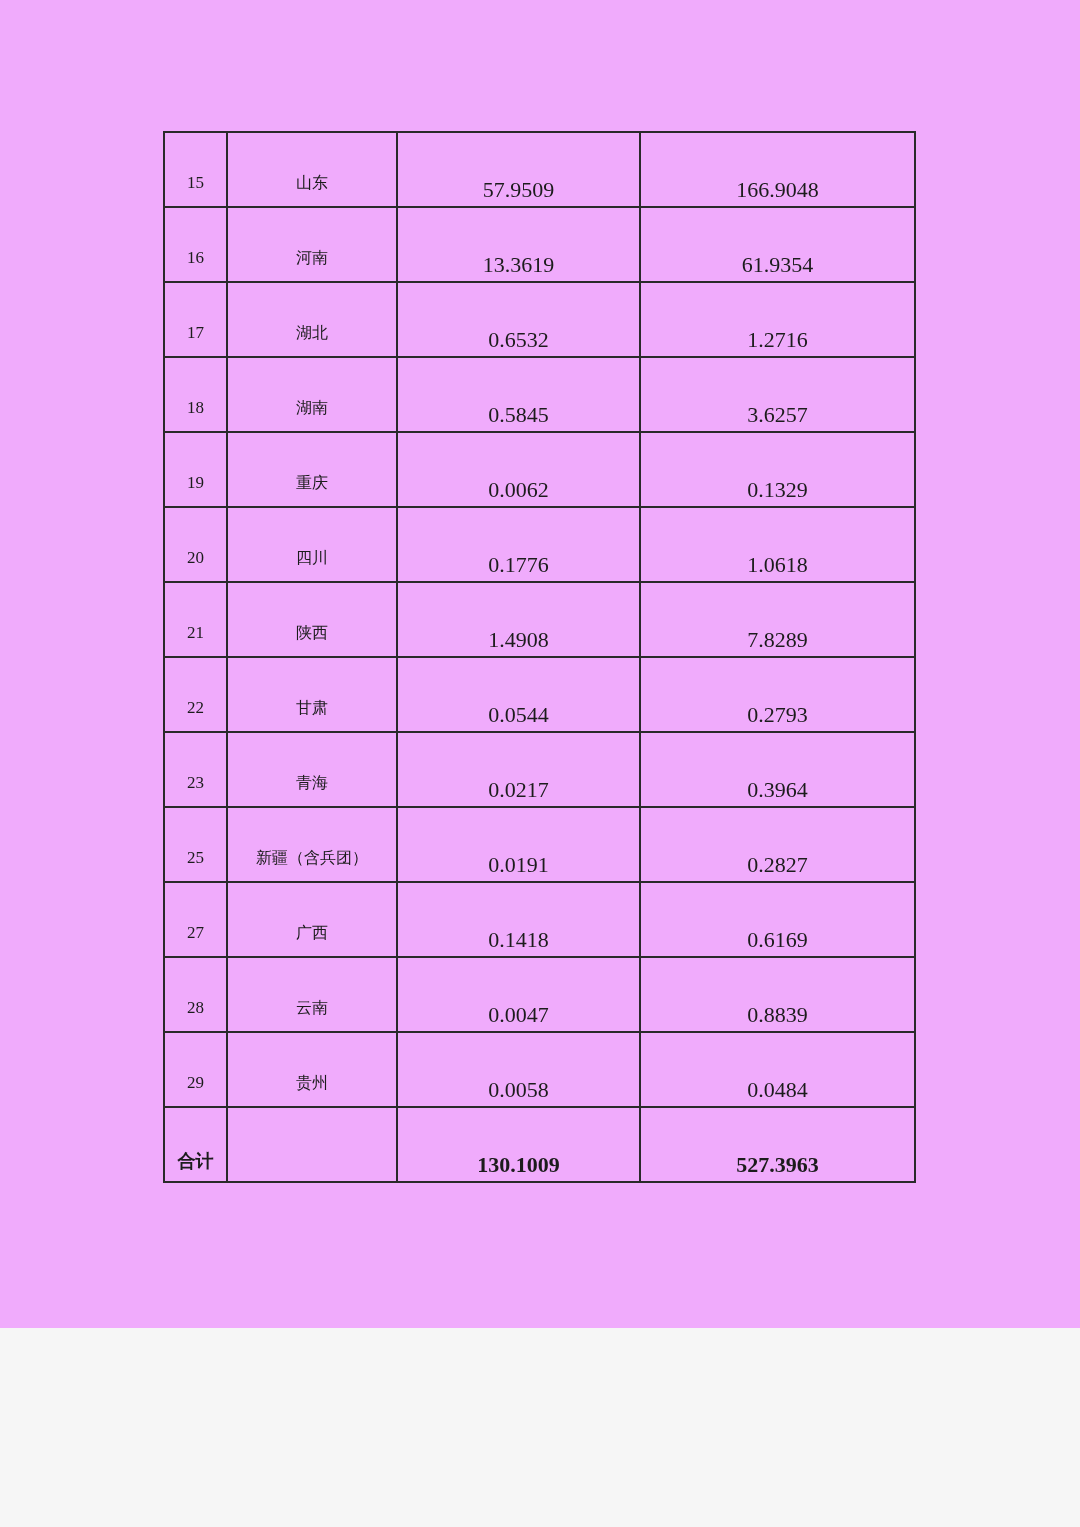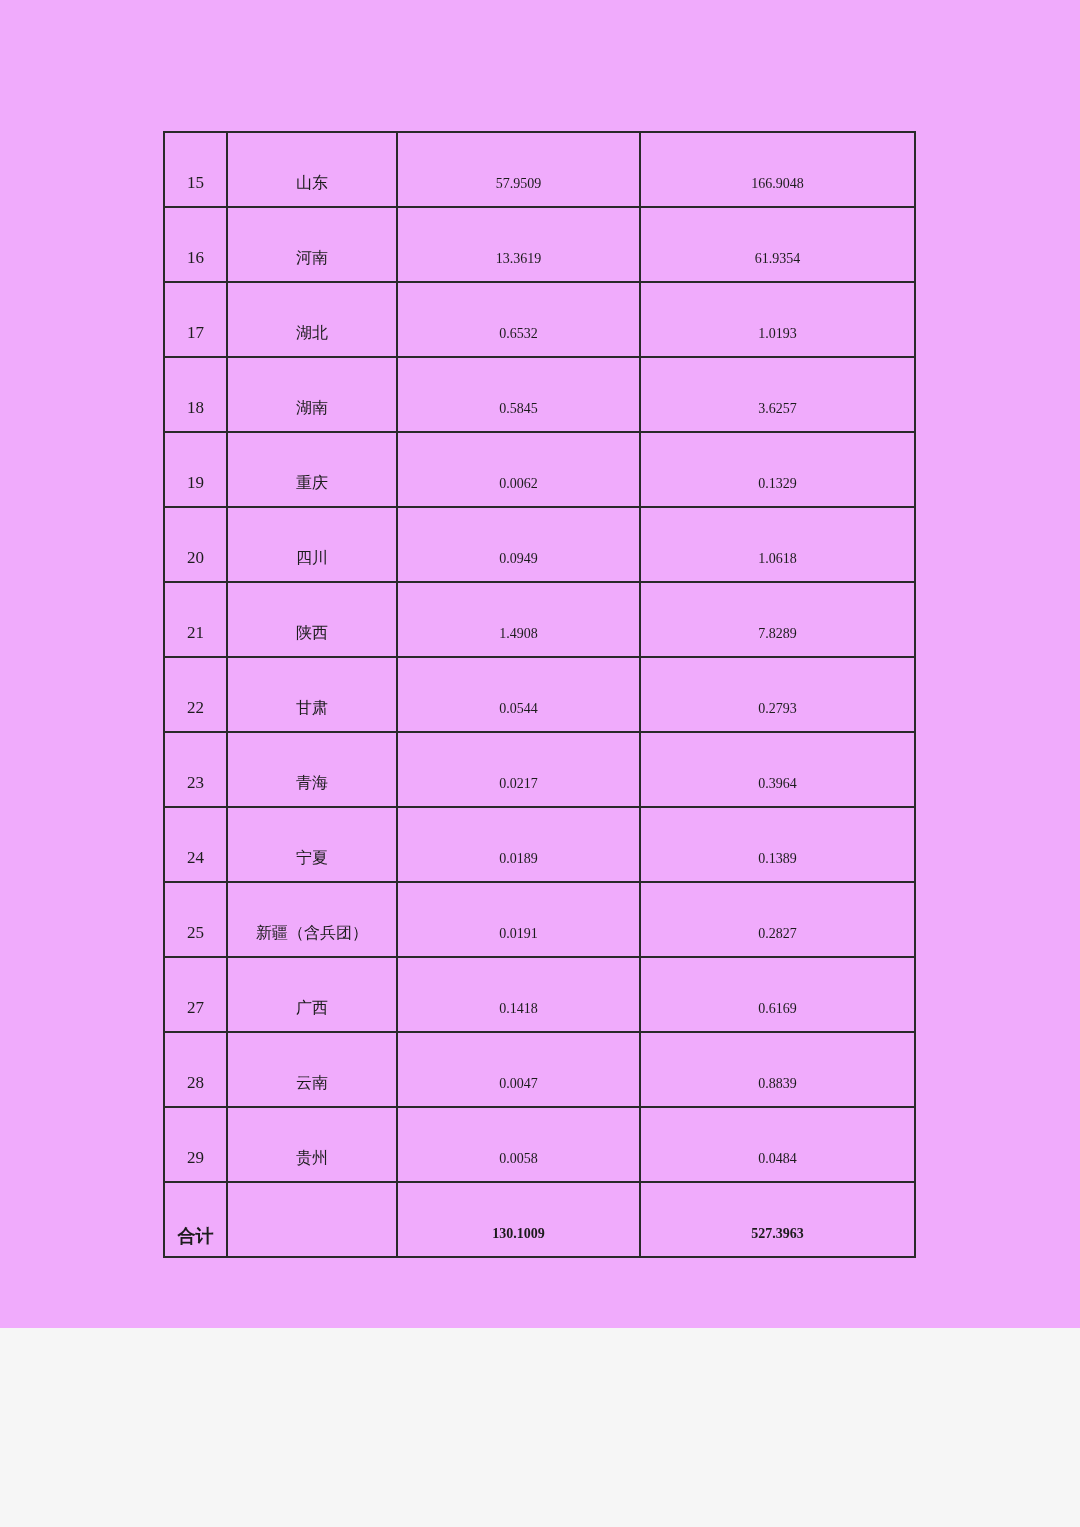--- a/index.html
+++ b/index.html
@@ -45,22 +45,22 @@
   td.c-no {
     font-size: 17px;
     padding-bottom: 13px;
   }
   td.c-prov {
     font-size: 16px;
     padding-bottom: 13px;
     margin-top: 48px;
   }
   td.c-val1, td.c-val2 {
-    font-size: 14px;
-    padding-bottom: 12px;
+    font-size: 22px;
+    padding-bottom: 6px;
   }
   tr.total-row td {
     font-weight: bold;
   }
   tr.total-row td.c-no {
     font-size: 18px;
     padding-bottom: 10px;
     margin-left: 9px;
   }
 </style>
@@ -85,63 +85,57 @@
       <tr>
         <td class="c-no">16</td>
         <td class="c-prov">河南</td>
         <td class="c-val1">13.3619</td>
         <td class="c-val2">61.9354</td>
       </tr>
       <tr>
         <td class="c-no">17</td>
         <td class="c-prov">湖北</td>
         <td class="c-val1">0.6532</td>
-        <td class="c-val2">1.0193</td>
+        <td class="c-val2">1.2716</td>
       </tr>
       <tr>
         <td class="c-no">18</td>
         <td class="c-prov">湖南</td>
         <td class="c-val1">0.5845</td>
         <td class="c-val2">3.6257</td>
       </tr>
       <tr>
         <td class="c-no">19</td>
         <td class="c-prov">重庆</td>
         <td class="c-val1">0.0062</td>
         <td class="c-val2">0.1329</td>
       </tr>
       <tr>
         <td class="c-no">20</td>
         <td class="c-prov">四川</td>
-        <td class="c-val1">0.0949</td>
+        <td class="c-val1">0.1776</td>
         <td class="c-val2">1.0618</td>
       </tr>
       <tr>
         <td class="c-no">21</td>
         <td class="c-prov">陕西</td>
         <td class="c-val1">1.4908</td>
         <td class="c-val2">7.8289</td>
       </tr>
       <tr>
         <td class="c-no">22</td>
         <td class="c-prov">甘肃</td>
         <td class="c-val1">0.0544</td>
         <td class="c-val2">0.2793</td>
       </tr>
       <tr>
         <td class="c-no">23</td>
         <td class="c-prov">青海</td>
         <td class="c-val1">0.0217</td>
         <td class="c-val2">0.3964</td>
-      </tr>
-      <tr>
-        <td class="c-no">24</td>
-        <td class="c-prov">宁夏</td>
-        <td class="c-val1">0.0189</td>
-        <td class="c-val2">0.1389</td>
       </tr>
       <tr>
         <td class="c-no">25</td>
         <td class="c-prov">新疆（含兵团）</td>
         <td class="c-val1">0.0191</td>
         <td class="c-val2">0.2827</td>
       </tr>
       <tr>
         <td class="c-no">27</td>
         <td class="c-prov">广西</td>

